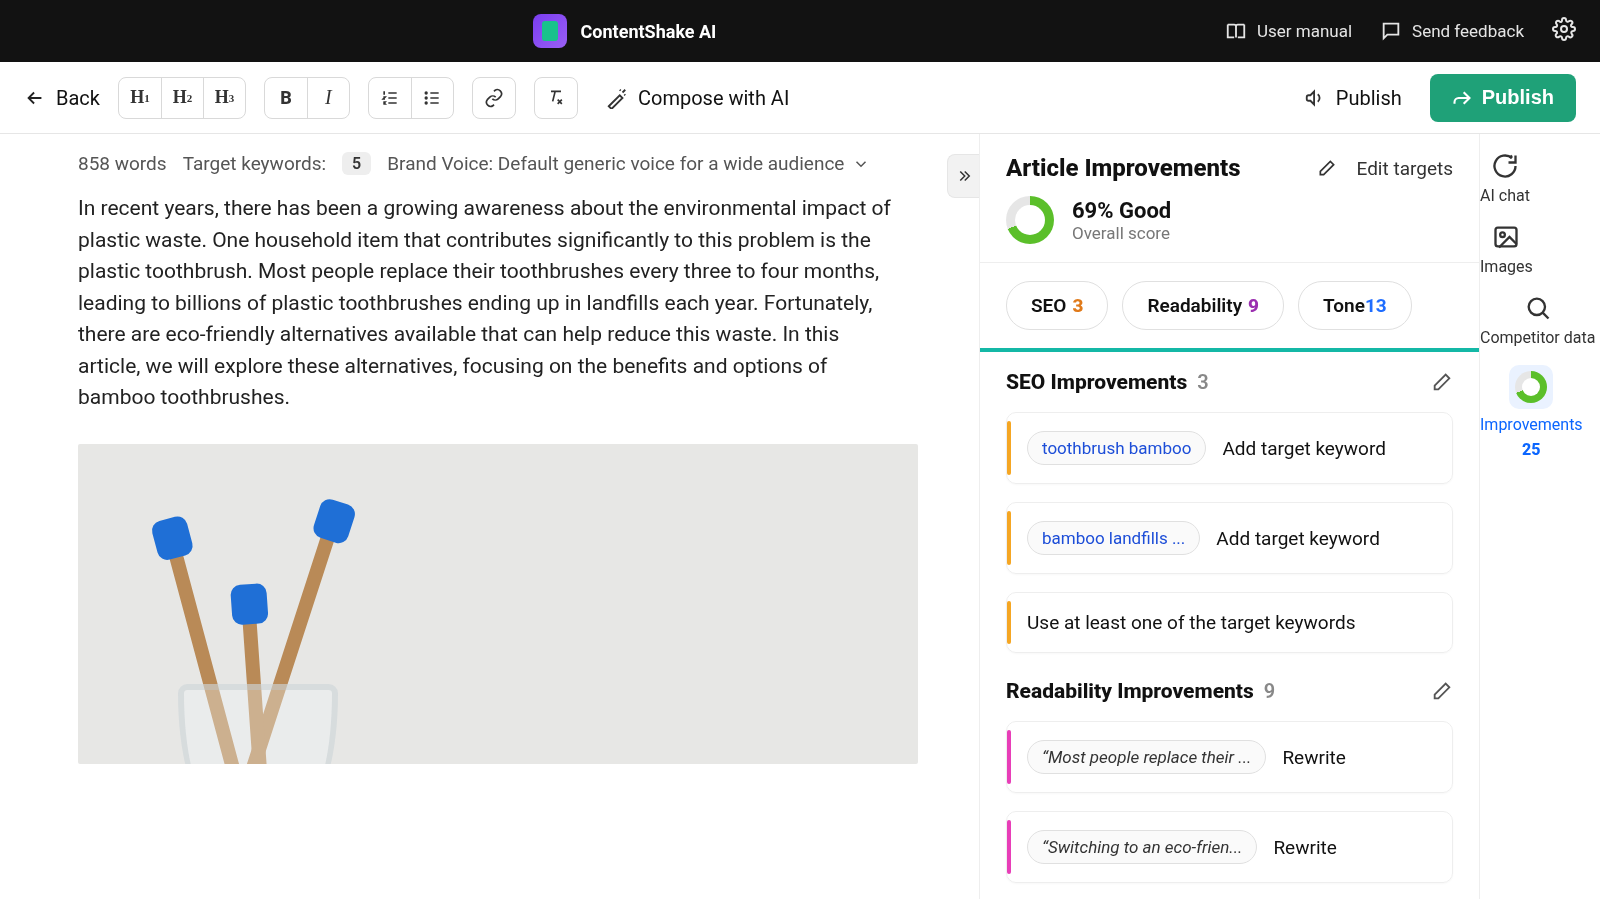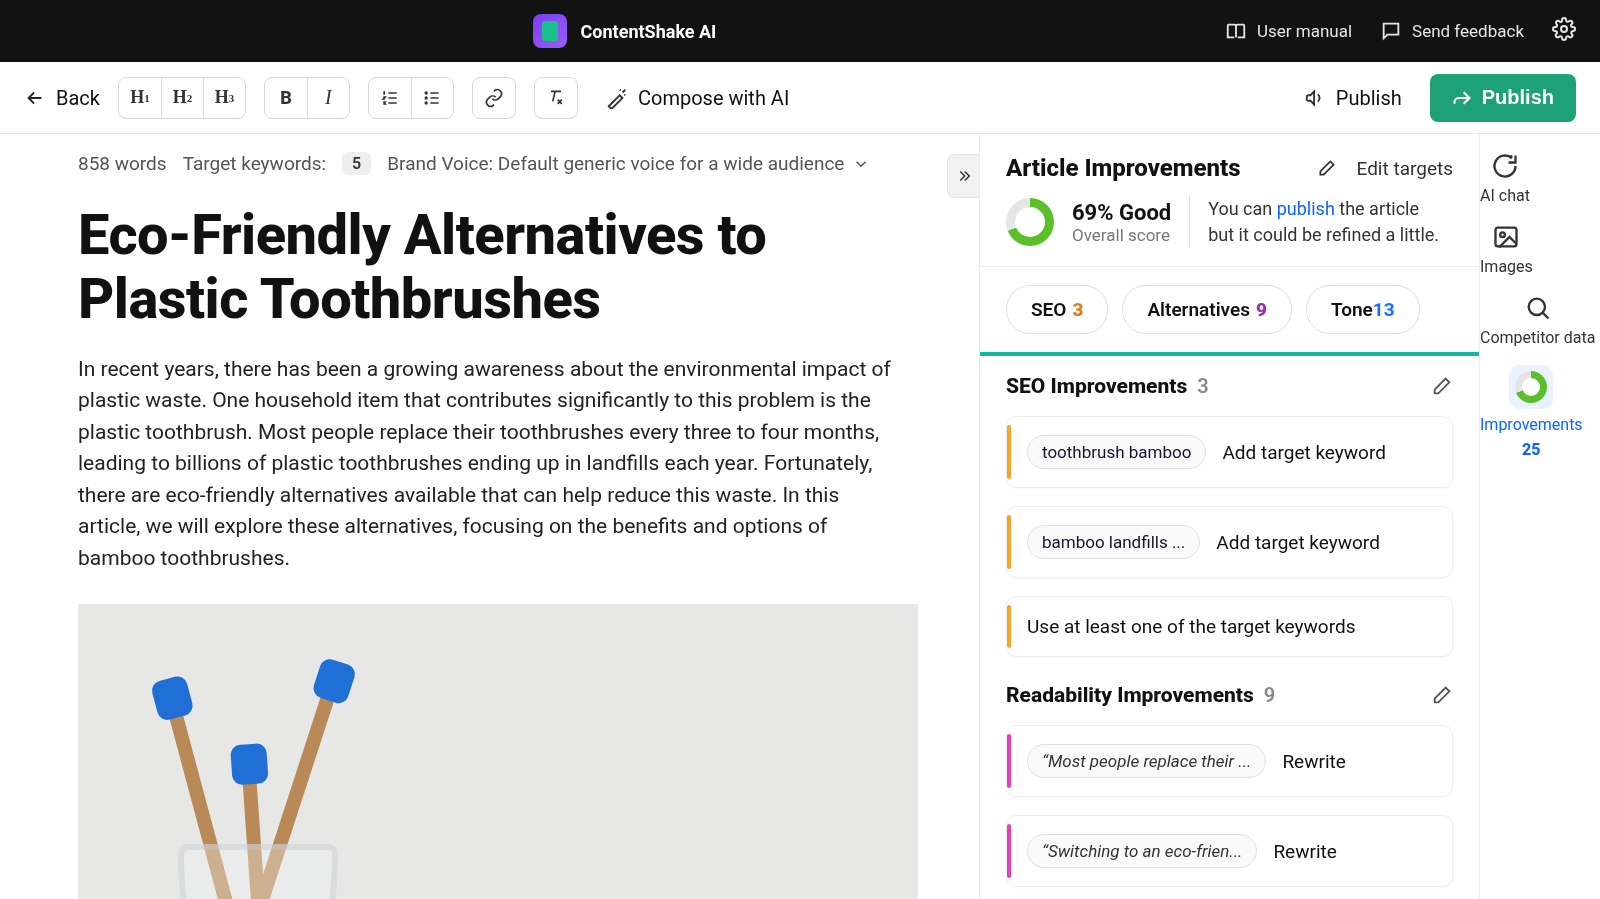--- a/index.html
+++ b/index.html
@@ -90,21 +90,21 @@
 
 .impr-list { padding: 18px 26px; display: flex; flex-direction: column; gap: 18px; overflow-y: auto; height: calc(100% - 230px); }
 .section-head { display: flex; align-items: center; justify-content: space-between; }
 .section-head .title { font-size: 21px; font-weight: 800; display: flex; align-items: center; gap: 10px; }
 .section-head .title .count { color: #888; font-weight: 600; font-size: 20px; }
 .section-head svg { width: 22px; height: 22px; stroke: #555; cursor: pointer; }
 .card { border: 1px solid #eee; border-radius: 10px; padding: 18px 20px; display: flex; align-items: center; gap: 16px; position: relative; box-shadow: 0 1px 2px rgba(0,0,0,0.03); }
 .card .stripe { position: absolute; left: 0; top: 8px; bottom: 8px; width: 4px; border-radius: 4px; }
 .stripe.orange { background: #f5a623; }
 .stripe.pink { background: #e83eb8; }
-.chip { border: 1px solid #e0e0e0; border-radius: 18px; padding: 6px 14px; font-size: 17px; color: #0f172a; background: #fafafa; }
+.chip { border: 1px solid #e0e0e0; border-radius: 18px; padding: 6px 14px; font-size: 17px; color: #1d4ed8; background: #fafafa; }
 .chip.italic { font-style: italic; color: #333; }
 .card-label { font-size: 19px; }
 
 
 .rail-item { display: flex; flex-direction: column; align-items: center; gap: 6px; cursor: pointer; color: #333; font-size: 16px; text-align: center; }
 .rail-item svg { width: 28px; height: 28px; stroke: #333; }
 .rail-item.active { color: #0b66ff; }
 .rail-item.active .ring-mini { background: conic-gradient(#5bbf2a 0 69%, #e6e6e6 69% 100%); }
 .ring-mini { width: 32px; height: 32px; border-radius: 50%; background: conic-gradient(#5bbf2a 0 69%, #e6e6e6 69% 100%); display: flex; align-items: center; justify-content: center; }
 .ring-mini-inner { width: 18px; height: 18px; border-radius: 50%; background: #fff; }
@@ -233,21 +233,20 @@
           </svg>
       </span>
     </div>
     <div class="collapse-handle">
       <svg viewBox="0 0 24 24" fill="none" stroke-width="2">
           <path d="M7 6l6 6-6 6M13 6l6 6-6 6"></path>
         </svg>
     </div>
 
     <div class="article">
-      <h1>Eco-Friendly Alternatives to Plastic Toothbrushes</h1>
       <p>In recent years, there has been a growing awareness about the environmental impact of plastic waste. One household item that contributes significantly to this problem is the plastic toothbrush. Most people replace their toothbrushes every three to four months, leading to billions of plastic toothbrushes ending up in landfills each year. Fortunately, there are eco-friendly alternatives available that can help reduce this waste. In this article, we will explore these alternatives, focusing on the benefits and options of bamboo toothbrushes.</p>
       <div class="hero-img">
         <div class="brush b1">
             <div class="head"></div>
           </div>
         <div class="brush b2">
             <div class="head"></div>
           </div>
         <div class="brush b3">
             <div class="head"></div>
@@ -269,28 +268,25 @@
     </div>
 
     <div class="score-row">
       <div class="score-ring">
           <div class="score-ring-inner"></div>
         </div>
       <div class="score-text">
         <span class="big">69% Good</span>
         <span class="sub">Overall score</span>
       </div>
-      <div class="score-desc">
-        <span>You can </span><a>publish</a><span> the article but it could be refined a little.</span>
-      </div>
     </div>
 
     <div class="pills">
       <div class="pill"><span>SEO</span><span class="n-orange">3</span></div>
-      <div class="pill"><span>Alternatives</span><span class="n-purple">9</span></div>
+      <div class="pill"><span>Readability</span><span class="n-purple">9</span></div>
       <div class="pill"><span>Tone</span><span class="n-blue">13</span></div>
     </div>
 
     <div class="impr-list">
       <div class="section-head">
         <div class="title">
             <span>SEO Improvements</span>
             <span class="count">3</span>
           </div>
         <svg viewBox="0 0 24 24" fill="none" stroke-width="2">

